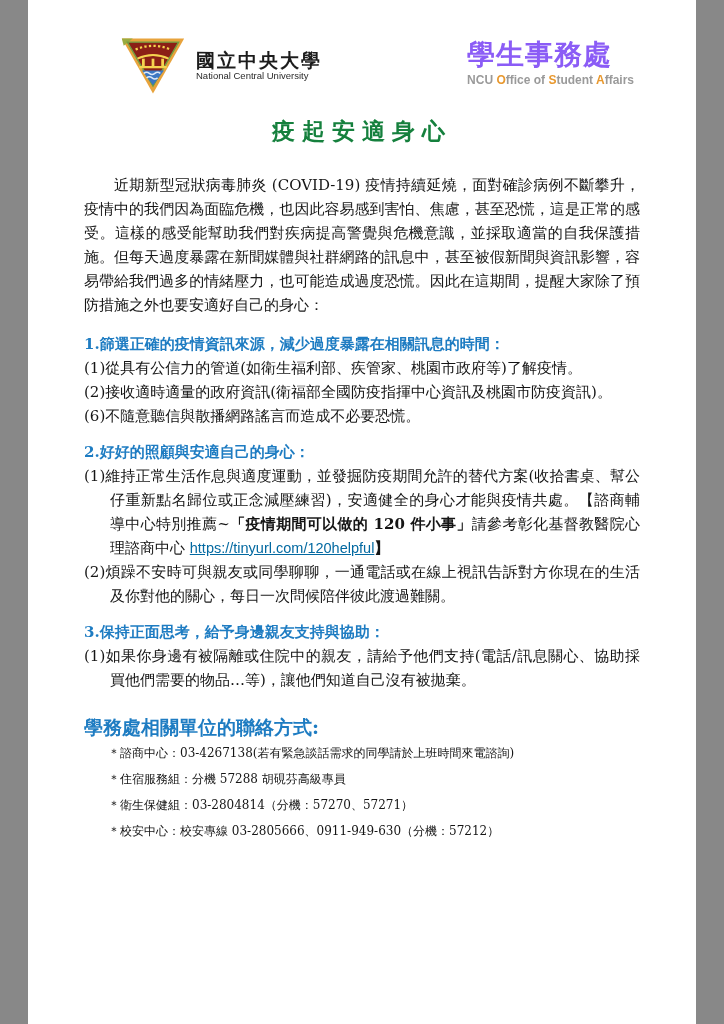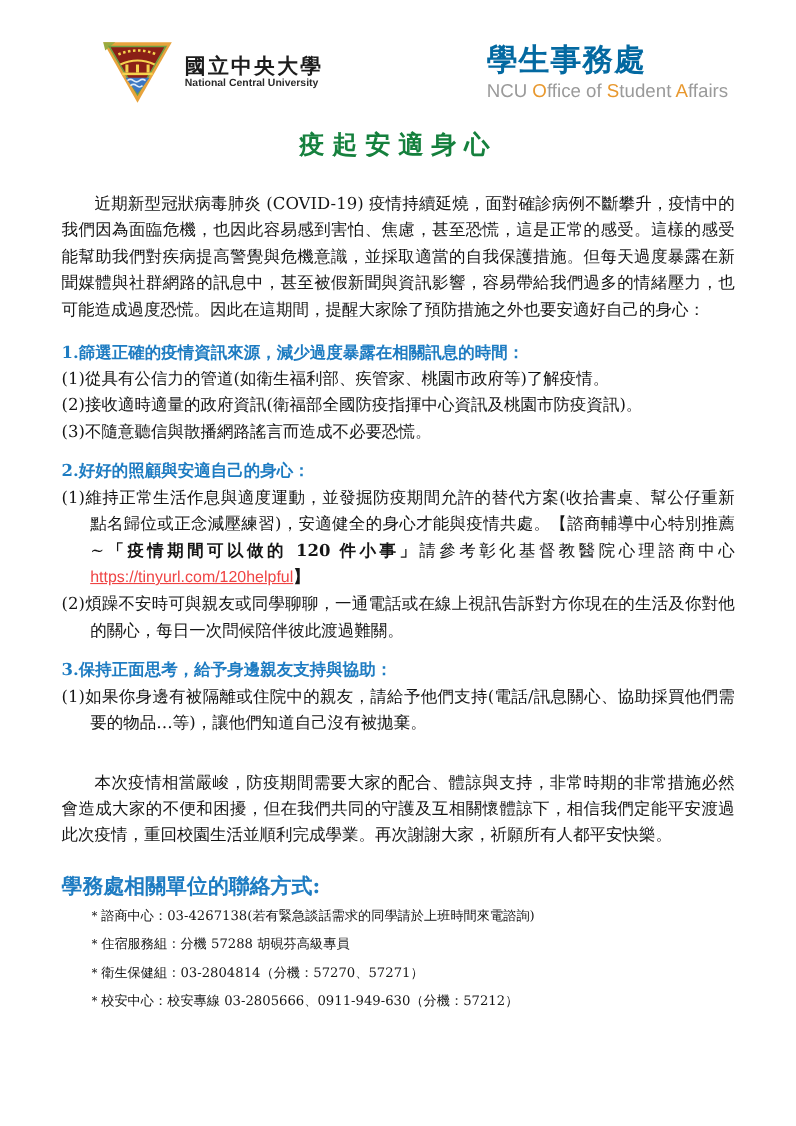--- a/index.html
+++ b/index.html
@@ -1,49 +1,49 @@
 <!DOCTYPE html>
 <html lang="zh-Hant"><head>
 <meta charset="utf-8">
 <style>
   html,body{margin:0;padding:0;background:#888;}
   .page{
     position:relative;
-    width:724px;height:1024px;
+    width:668px;height:1024px;
     margin:0 auto;
     background:#ffffff;
     box-sizing:border-box;
     padding:36px 56px 0 56px;
     font-family:"DejaVu Serif","Liberation Serif",serif;
     color:#151515;
     overflow:hidden;
   }
   
   .hdr{display:flex;justify-content:space-between;align-items:flex-start;padding:0 6px 0 36px;}
   .brand-left{display:flex;align-items:center;gap:10px;}
   .brand-left .names{display:flex;flex-direction:column;line-height:1.15;}
   .uni-zh{font-size:19px;font-weight:700;letter-spacing:2px;color:#1c1c1c;}
-  .uni-en{font-size:9.5px;font-weight:700;color:#2a2a2a;font-family:"Liberation Sans",sans-serif;}
+  .uni-en{font-size:9.5px;font-weight:400;color:#2a2a2a;font-family:"Liberation Sans",sans-serif;}
   .brand-right{display:flex;flex-direction:column;line-height:1.2;padding-top:2px;}
-  .osa-zh{font-size:28px;font-weight:700;color:#0369a1;font-family:"Liberation Sans",sans-serif;letter-spacing:1px;}
-  .osa-en{font-size:17px;font-weight:400;color:#9a9a9a;font-family:"Liberation Sans",sans-serif;margin-top:1px;}
+  .osa-zh{font-size:28px;font-weight:700;color:#8b5cf6;font-family:"Liberation Sans",sans-serif;letter-spacing:1px;}
+  .osa-en{font-size:12px;font-weight:700;color:#9a9a9a;font-family:"Liberation Sans",sans-serif;margin-top:1px;}
   .osa-en .hl{color:#e8982e;}
   
   .doc-title{
     text-align:center;margin-top:20px;
     font-size:23px;font-weight:700;letter-spacing:7px;
     color:#15803d;
   }
   
   .body-txt{font-size:15px;line-height:24px;text-align:justify;}
   .intro{margin-top:26px;text-indent:2em;}
   .sec{margin-top:12px;}
   .sec-h{font-size:15px;line-height:24px;font-weight:700;color:#1e7cc2;}
   .item{padding-left:26px;text-indent:-26px;}
-  .link{color:#ef4444;text-decoration:underline;font-family:"Liberation Sans",sans-serif;font-size:14.5px;cursor:pointer;}
+  .link{color:#0369a1;text-decoration:underline;font-family:"Liberation Sans",sans-serif;font-size:14.5px;cursor:pointer;}
   .bold{font-weight:700;}
   .closing{margin-top:30px;text-indent:2em;}
   .contacts{margin-top:22px;}
   .contact-h{font-size:19px;font-weight:700;color:#1e7cc2;line-height:26px;}
   .contact-line{font-size:12px;line-height:26px;margin-left:24px;}
   
   .logo-svg{display:block;}
 </style>
 </head>
 <body>
@@ -80,35 +80,34 @@
   </div>
 
   <div class="doc-title">疫起安適身心</div>
 
   <p class="body-txt intro">近期新型冠狀病毒肺炎 (COVID-19) 疫情持續延燒，面對確診病例不斷攀升，疫情中的我們因為面臨危機，也因此容易感到害怕、焦慮，甚至恐慌，這是正常的感受。這樣的感受能幫助我們對疾病提高警覺與危機意識，並採取適當的自我保護措施。但每天過度暴露在新聞媒體與社群網路的訊息中，甚至被假新聞與資訊影響，容易帶給我們過多的情緒壓力，也可能造成過度恐慌。因此在這期間，提醒大家除了預防措施之外也要安適好自己的身心：</p>
 
   <div class="sec">
     <div class="sec-h">1.篩選正確的疫情資訊來源，減少過度暴露在相關訊息的時間：</div>
     <div class="body-txt item">(1)從具有公信力的管道(如衛生福利部、疾管家、桃園市政府等)了解疫情。</div>
     <div class="body-txt item">(2)接收適時適量的政府資訊(衛福部全國防疫指揮中心資訊及桃園市防疫資訊)。</div>
-    <div class="body-txt item">(3)不隨意聽信與散播網路謠言而造成不必要恐慌。</div>
+    <div class="body-txt item">(6)不隨意聽信與散播網路謠言而造成不必要恐慌。</div>
   </div>
 
   <div class="sec">
     <div class="sec-h">2.好好的照顧與安適自己的身心：</div>
     <div class="body-txt item"><span>(1)維持正常生活作息與適度運動，並發掘防疫期間允許的替代方案(收拾書桌、幫公仔重新點名歸位或正念減壓練習)，安適健全的身心才能與疫情共處。【諮商輔導中心特別推薦~</span><span class="bold">「疫情期間可以做的 120 件小事」</span><span>請參考彰化基督教醫院心理諮商中心 </span><span class="link">https://tinyurl.com/120helpful</span><span class="bold">】</span></div>
     <div class="body-txt item">(2)煩躁不安時可與親友或同學聊聊，一通電話或在線上視訊告訴對方你現在的生活及你對他的關心，每日一次問候陪伴彼此渡過難關。</div>
   </div>
 
   <div class="sec">
     <div class="sec-h">3.保持正面思考，給予身邊親友支持與協助：</div>
     <div class="body-txt item">(1)如果你身邊有被隔離或住院中的親友，請給予他們支持(電話/訊息關心、協助採買他們需要的物品…等)，讓他們知道自己沒有被拋棄。</div>
   </div>
 
-  <p class="body-txt closing">本次疫情相當嚴峻，防疫期間需要大家的配合、體諒與支持，非常時期的非常措施必然會造成大家的不便和困擾，但在我們共同的守護及互相關懷體諒下，相信我們定能平安渡過此次疫情，重回校園生活並順利完成學業。再次謝謝大家，祈願所有人都平安快樂。</p>
 
   <div class="contacts">
     <div class="contact-h">學務處相關單位的聯絡方式:</div>
     <div class="contact-line">＊諮商中心：03-4267138(若有緊急談話需求的同學請於上班時間來電諮詢)</div>
     <div class="contact-line">＊住宿服務組：分機 57288 胡硯芬高級專員</div>
     <div class="contact-line">＊衛生保健組：03-2804814（分機：57270、57271）</div>
     <div class="contact-line">＊校安中心：校安專線 03-2805666、0911-949-630（分機：57212）</div>
   </div>
 
 </div>

